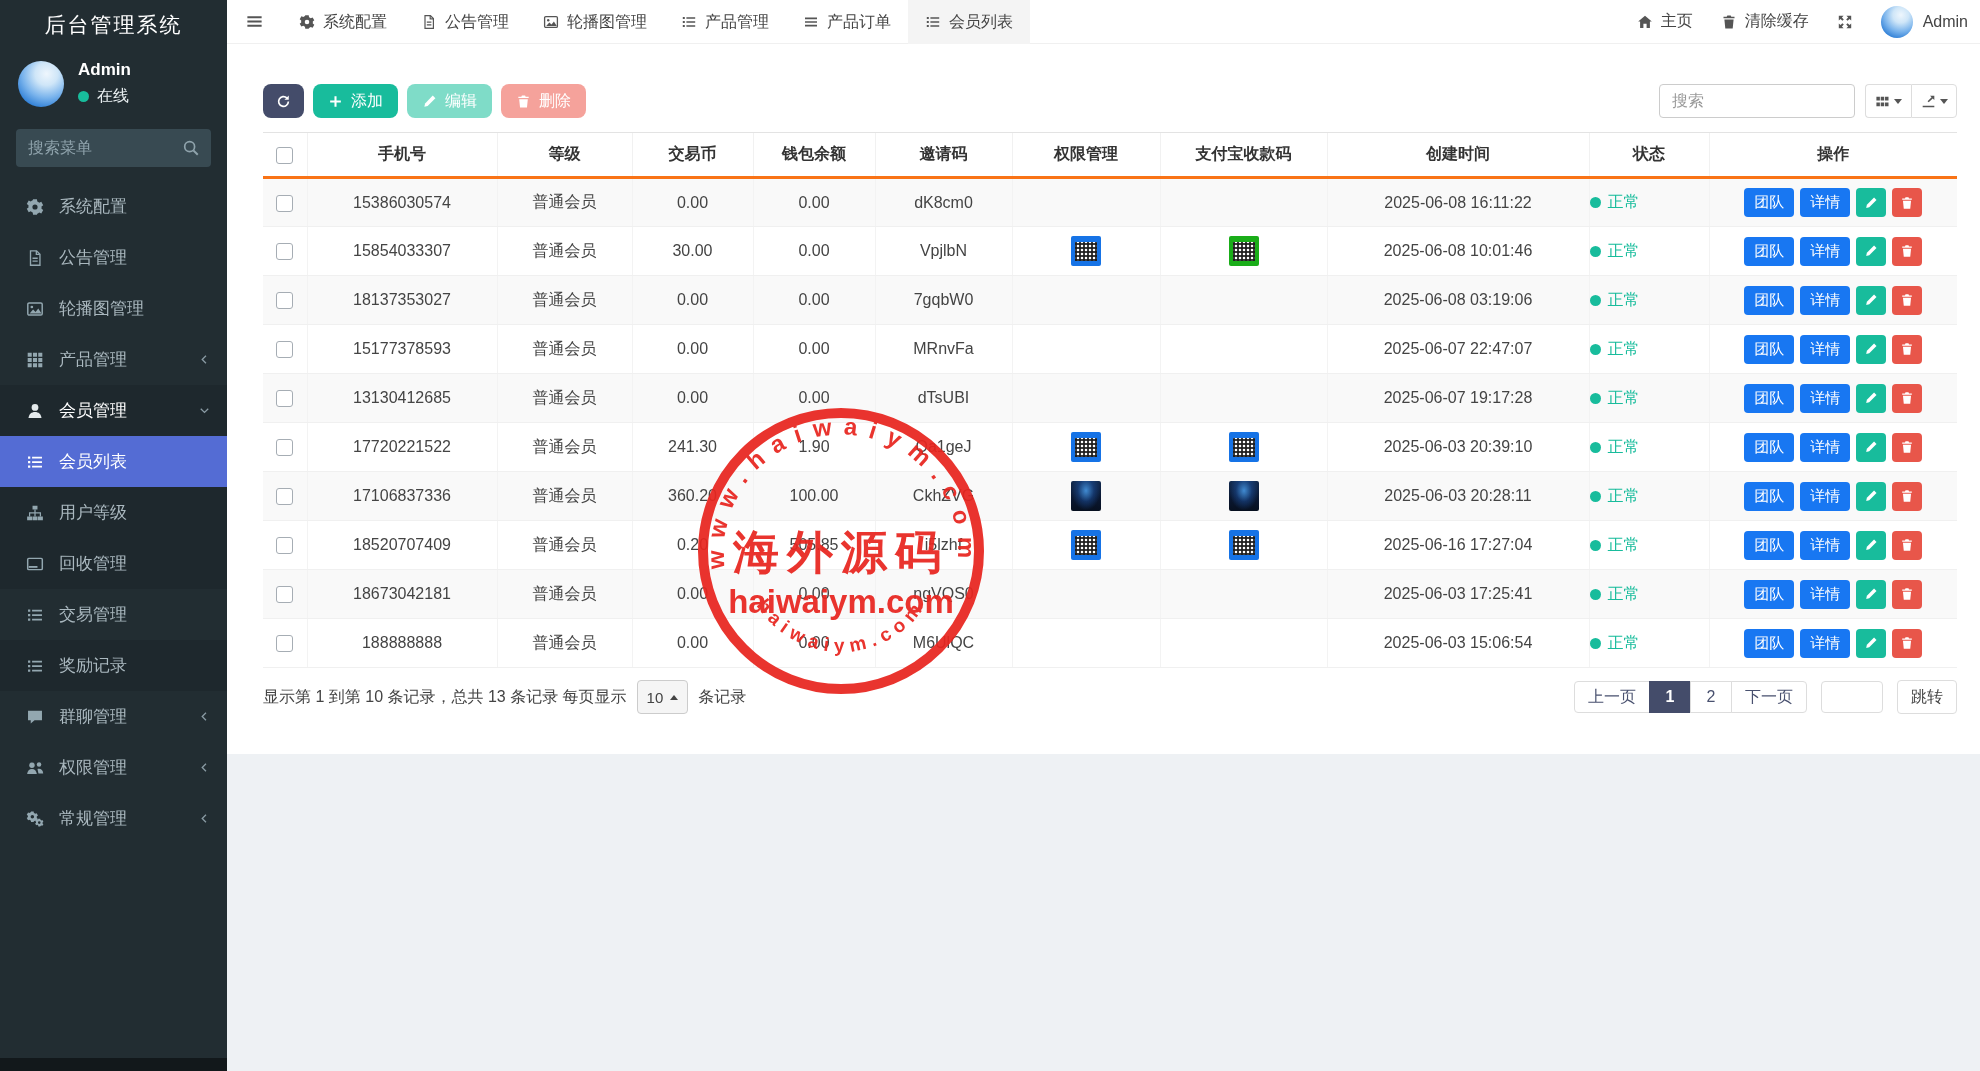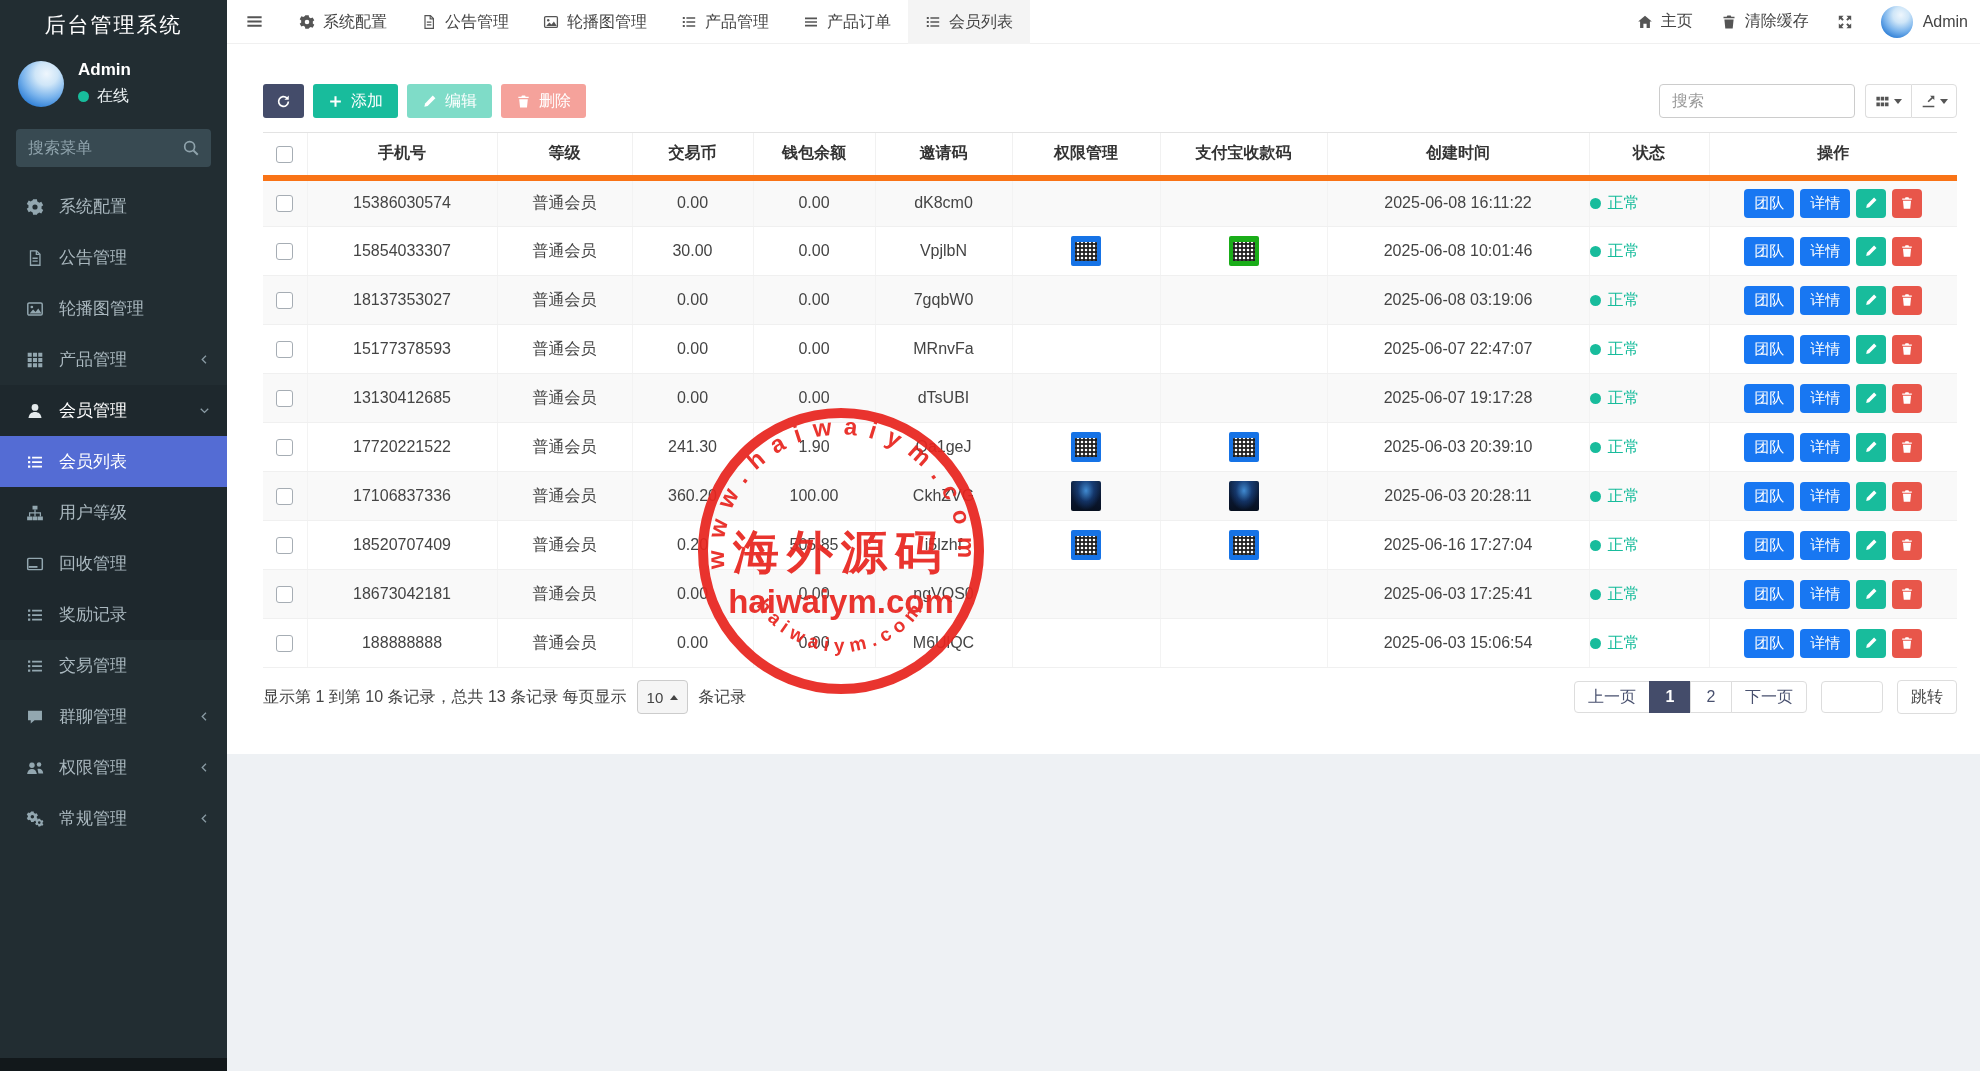--- a/index.html
+++ b/index.html
@@ -48,21 +48,21 @@
   .top-right { margin-left:auto; display:flex; align-items:center; gap:28px; padding-right:12px; }
   .top-link { display:flex; align-items:center; gap:8px; font-size:16px; color:#454545; cursor:pointer; white-space:nowrap; }
   .top-link .icn { color:#555; display:flex; }
   .top-link .ic { width:16px; height:16px; }
   .top-user { display:flex; align-items:center; gap:10px; font-size:16px; color:#454545; }
 
   
   .main { position:absolute; left:227px; top:44px; right:0; background:#fff; padding:40px 23px 40px 36px; }
   .toolbar { display:flex; justify-content:space-between; margin-bottom:14px; }
   .btns { display:flex; gap:9px; }
-  .btn { height:34px; border:none; border-radius:3px; color:#fff; font-size:16px; display:flex;
+  .btn { height:34px; border:none; border-radius:8px; color:#fff; font-size:16px; display:flex;
     align-items:center; gap:8px; padding:0 15px; cursor:pointer; font-family:inherit; }
   .btn .icn { display:flex; } .btn .ic { width:15px; height:15px; }
   .btn-refresh { background:#444c6a; width:41px; justify-content:center; padding:0; }
   .btn-add { background:#18bc9c; }
   .btn-edit { background:#7fdcc8; }
   .btn-del  { background:#f5a29b; }
   .search-area { display:flex; gap:10px;border-radius:15px; }
   .search-input { width:196px; height:34px; border:1px solid #ccc; border-radius:4px; padding:0 12px;
     font-size:16px; color:#333; outline:none; font-family:inherit; }
   .search-input::placeholder { color:#999; }
@@ -70,21 +70,21 @@
   .tg-btn { width:46px; height:34px; background:#fff; border:1px solid #ddd; display:flex; align-items:center;
     justify-content:center; gap:4px; color:#555; cursor:pointer; }
   .tg-btn:first-child { border-radius:4px 0 0 4px; border-right:none; }
   .tg-btn:last-child { border-radius:0 4px 4px 0; }
   .tg-btn .icn { display:flex; } .tg-btn .ic { width:15px; height:15px; }
   .tri { width:0; height:0; border-left:4.5px solid transparent; border-right:4.5px solid transparent; display:inline-block; }
   .tri-down { border-top:5.5px solid currentColor; }
   .tri-up { border-bottom:5.5px solid currentColor; }
 
   table.grid { width:100%; border-collapse:collapse; font-size:16px; color:#444; table-layout:fixed; }
-  .grid thead th { height:45px; border-top:1px solid #e3e3e3; border-bottom:6px solid #f97316;
+  .grid thead th { height:45px; border-top:1px solid #e3e3e3; border-bottom:3px solid #f97316;
     font-weight:bold; color:#333; text-align:center; border-left:1px solid #f1f1f1; padding:4px; }
   .grid thead th:first-child { border-left:none; }
   .grid tbody td { height:49px; text-align:center; border-bottom:1px solid #f0f0f0; border-left:1px solid #f3f3f3; padding:0; }
   .grid tbody td:first-child { border-left:none; }
   .grid tbody tr:nth-child(odd) { background:#f9f9f9; }
   .cbx { appearance:none; -webkit-appearance:none; width:17px; height:17px; border:1.5px solid #a6adb4;
     border-radius:3px; background:#fff; cursor:pointer; vertical-align:middle; margin:0; }
   .status { color:#18bc9c; display:flex; align-items:center; justify-content:flex-start; gap:7px; }
   .act { display:flex; justify-content:center; gap:6px; }
   .abtn { height:29px; border:none; border-radius:4px; color:#fff; font-size:15px; padding:0 10px;
@@ -224,35 +224,35 @@
       </div>
       <div class="side-item sub">
         <span class="icn">
           <svg class="ic" viewBox="0 0 16 16" fill="currentColor">
             <rect x="1.5" y="3" width="13" height="10" rx="1" fill="none" stroke="currentColor" stroke-width="1.3"></rect>
             <path d="M2.4 9.8h7.8v1.6H2.4z"></path>
           </svg>
         </span>
         <span>回收管理</span>
       </div>
+      <div class="side-item">
+        <span class="icn">
+          <svg class="ic" viewBox="0 0 16 16" fill="currentColor">
+            <path d="M1.8 3h2v2h-2zM1.8 7h2v2h-2zM1.8 11h2v2h-2zM5.4 3.3h8.8v1.5H5.4zM5.4 7.3h8.8v1.5H5.4zM5.4 11.3h8.8v1.5H5.4z"></path>
+          </svg>
+        </span>
+        <span>交易管理</span>
+      </div>
       <div class="side-item sub">
         <span class="icn">
           <svg class="ic" viewBox="0 0 16 16" fill="currentColor">
             <path d="M1.8 3h2v2h-2zM1.8 7h2v2h-2zM1.8 11h2v2h-2zM5.4 3.3h8.8v1.5H5.4zM5.4 7.3h8.8v1.5H5.4zM5.4 11.3h8.8v1.5H5.4z"></path>
           </svg>
         </span>
         <span>奖励记录</span>
-      </div>
-      <div class="side-item">
-        <span class="icn">
-          <svg class="ic" viewBox="0 0 16 16" fill="currentColor">
-            <path d="M1.8 3h2v2h-2zM1.8 7h2v2h-2zM1.8 11h2v2h-2zM5.4 3.3h8.8v1.5H5.4zM5.4 7.3h8.8v1.5H5.4zM5.4 11.3h8.8v1.5H5.4z"></path>
-          </svg>
-        </span>
-        <span>交易管理</span>
       </div>
       <div class="side-item">
         <span class="icn">
           <svg class="ic" viewBox="0 0 16 16" fill="currentColor">
             <path d="M1.8 2.5h12.4v8.4H7.6l-3.4 2.9v-2.9H1.8z"></path>
           </svg>
         </span>
         <span>群聊管理</span>
         <span class="chev">
           <svg class="ic" viewBox="0 0 16 16" fill="currentColor">

